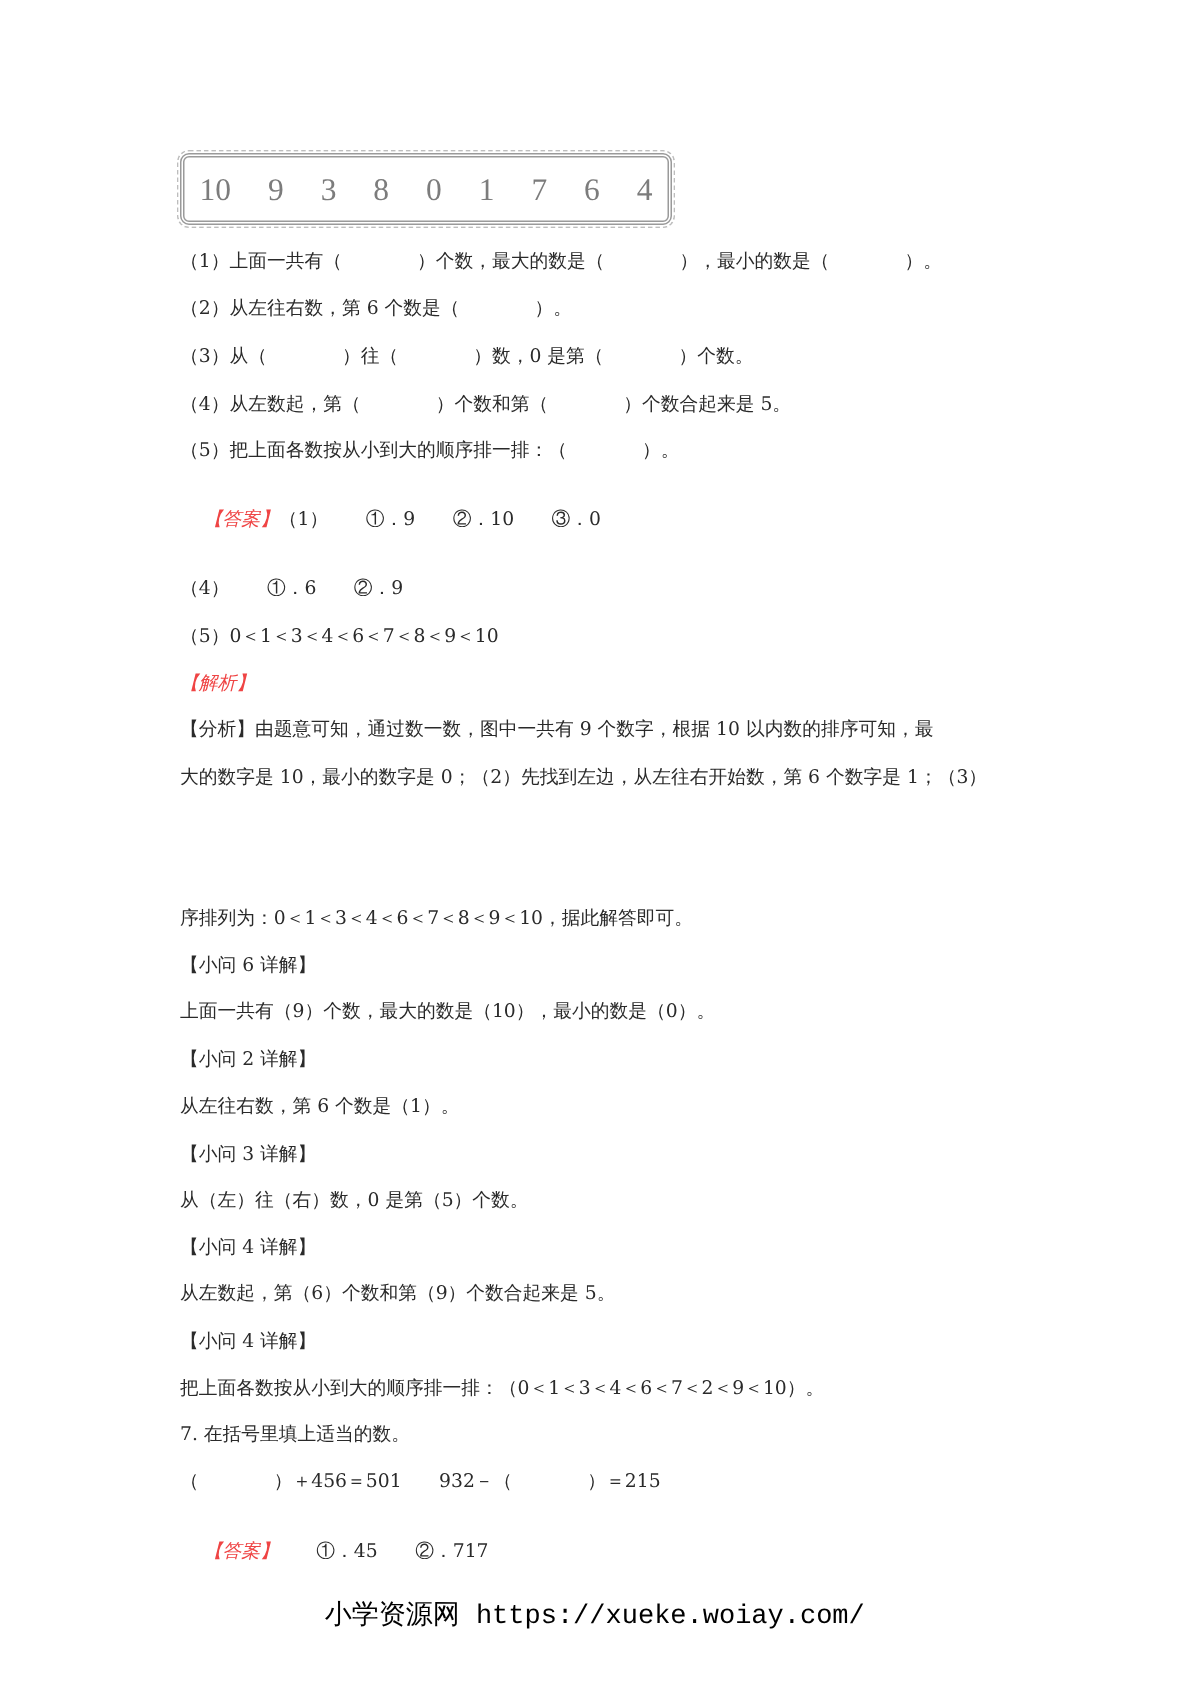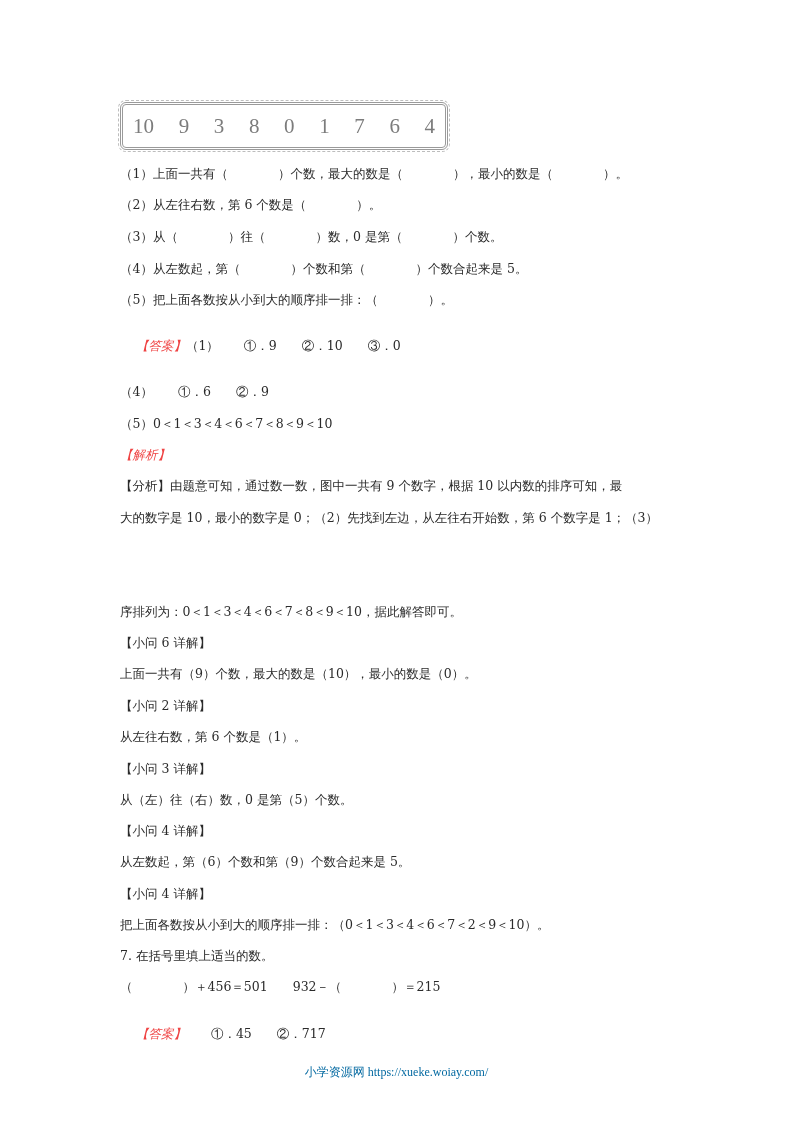--- a/index.html
+++ b/index.html
@@ -24,22 +24,22 @@
   }
 
   .line {
     position: absolute; left: 120px; font-size: 12.5px; line-height: 16px;
     white-space: pre; color: #2a2a2a;
   }
   .blue { color: #ef4444; font-style: italic; }
 
   .footer {
     position: absolute; top: 1064px; left: 0; width: 793px; text-align: center;
-    font-family: Liberation Serif, serif;
-    font-size: 12px; color: #0369a1;
+    font-family: Liberation Mono, monospace;
+    font-size: 18px; color: #000000;
   }
 </style>
 </head>
 <body>
 
 <div class="page">
 
   <div class="numbox">
     <span>10</span>
     <span>9</span>

